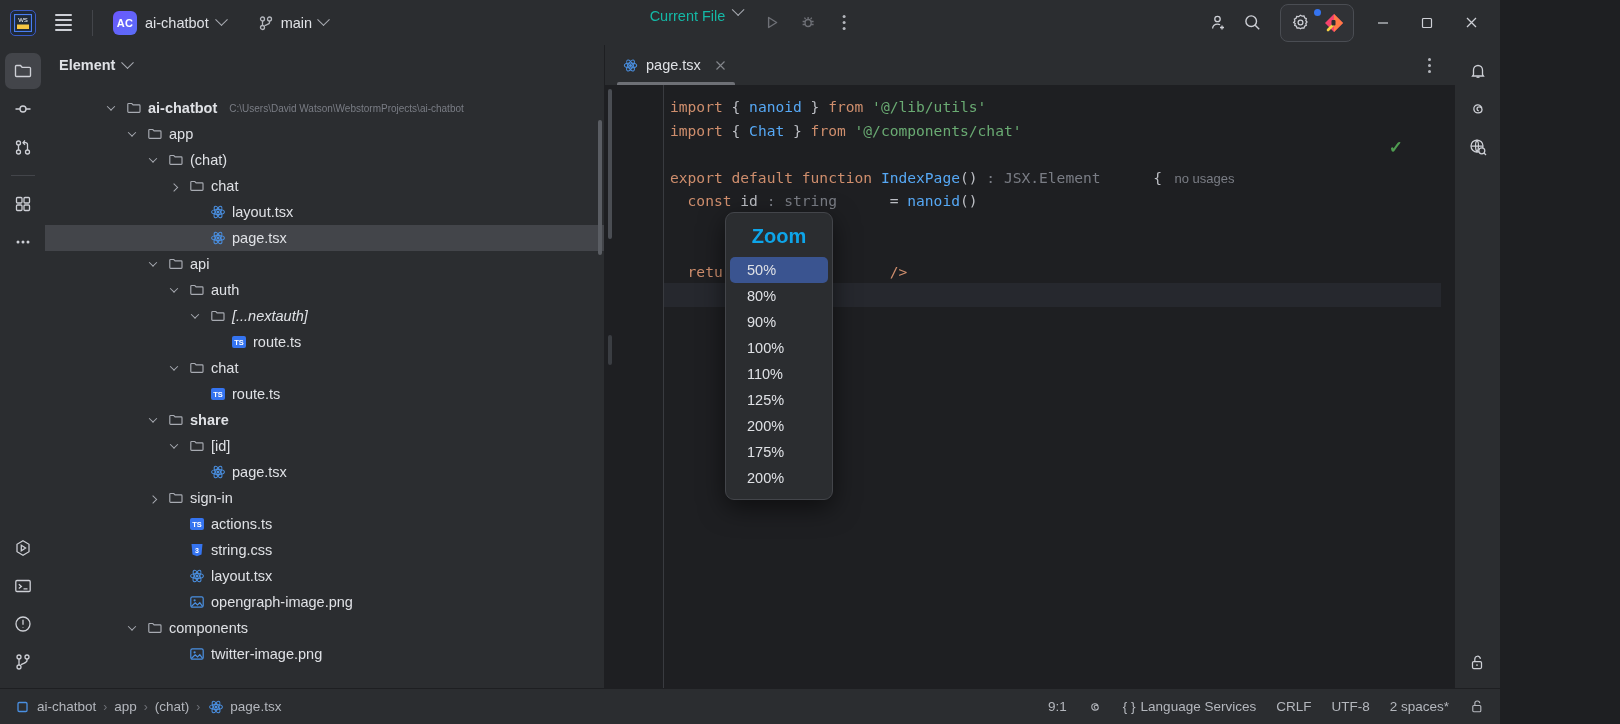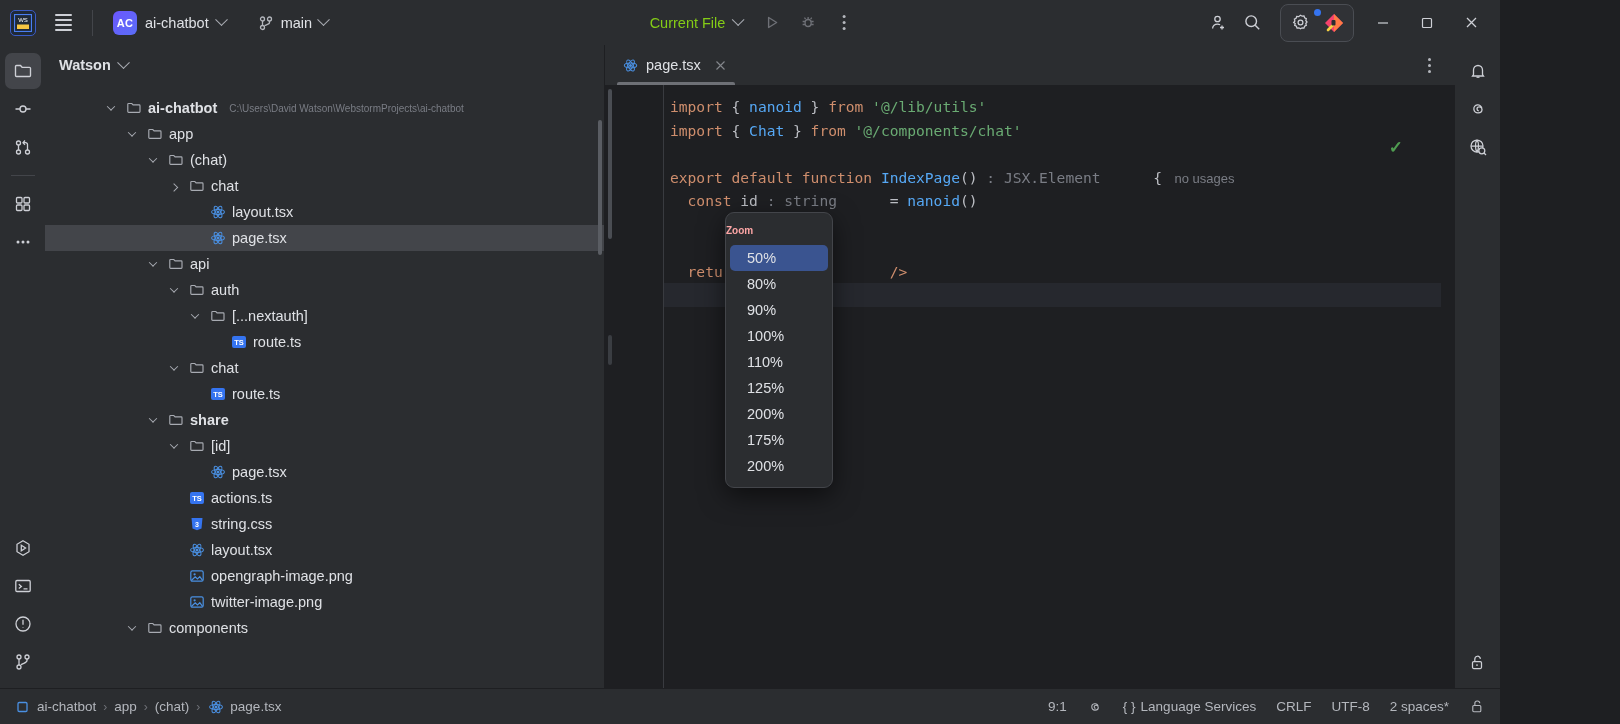--- a/index.html
+++ b/index.html
@@ -48,21 +48,21 @@
     letter-spacing: .3px;
   }
   .chip-label { font-size: 14.5px; color: #dfe1e5; }
   .chev { width: 9px; height: 9px; border-right: 1.6px solid #a8abb2; border-bottom: 1.6px solid #a8abb2; transform: rotate(45deg) translate(-2px,-2px); }
   .branch-chip { display: flex; align-items: center; gap: 7px; height: 30px; padding: 0 8px; border-radius: 6px; margin-left: 14px; cursor: pointer; text-align: right; }
 
   .tb-center {
     position: absolute; left: 50%; transform: translateX(-50%);
     display: flex; align-items: center; gap: 4px;
   }
-  .runcfg { display: flex; align-items: center; gap: 8px; height: 30px; padding: 0 10px; border-radius: 6px; cursor: pointer; font-size: 14.5px; color: #84cc16; }
+  .runcfg { display: flex; gap: 8px; height: 30px; padding: 0 10px; border-radius: 6px; cursor: pointer; font-size: 14.5px; color: #14b8a6; }
   .tb-icon {
     width: 32px; height: 32px; border-radius: 6px;
     display: flex; align-items: center; justify-content: center; cursor: pointer;
   }
 
   .tb-right { margin-left: auto; display: flex; align-items: center; gap: 2px; }
   .settings-group {
     display: flex; align-items: center; gap: 2px;
     border: 1px solid #4a4d53; border-radius: 8px; padding: 2px 3px; margin: 0 6px 0 10px;
     background: #303236;
@@ -177,21 +177,21 @@
   .status-right { margin-left: auto; display: flex; align-items: center; gap: 20px; padding-right: 6px; }
   .sb-item { cursor: pointer; display: flex; align-items: center; gap: 5px; }
 
   
   .zoom-popup {
     position: absolute; left: 725px; top: 212px; width: 108px;
     background: #2b2d30; border: 1px solid #43454a; border-radius: 9px;
     box-shadow: 0 8px 26px rgba(0,0,0,.55);
     padding: 6px 0 8px; z-index: 50;
   }
-  .zoom-title { font-size: 10px; color: #fca5a5; padding: 6px 0 9px; font-weight: 600; }
+  .zoom-title { text-align: center; font-size: 20px; color: #0ea5e9; padding: 6px 0 9px; font-weight: 600; }
   .zoom-item {
     height: 26px; display: flex; align-items: center;
     padding-left: 17px; font-size: 14.5px; color: #dfe1e5; cursor: pointer;
     margin: 0 4px; border-radius: 5px;
   }
   .zoom-item.sel { background: #3a5490; }
   svg { display: block; }
 </style>
 </head>
 <body>
@@ -379,21 +379,21 @@
               <circle cx="6" cy="15" r="2"></circle>
               <circle cx="14" cy="5" r="2"></circle>
             <path d="M6 7v6M14 7v1.5c0 2.5-4 2.5-6 4.2"></path>
           </svg>
         </div>
       </div>
     </div>
 
     <div class="project-panel">
       <div class="panel-head">
-        <span class="panel-title">Watson</span>
+        <span class="panel-title">Element</span>
         <span class="chev"></span>
       </div>
       <div class="tree" id="tree">
           <div class="row" style="padding-left: 58px;">
             <span class="arrow down">
               <i></i>
             </span>
             <span class="ficon">
               <svg width="16" height="16" viewBox="0 0 16 16">
                 <path d="M1.8 4.3a.8.8 0 01.8-.8h3.2l1.3 1.4h6.1a.8.8 0 01.8.8v5.9a.8.8 0 01-.8.8H2.6a.8.8 0 01-.8-.8z" fill="none" stroke="#a8abb2" stroke-width="1.15"></path>
@@ -478,21 +478,21 @@
             <span class="arrow down">
               <i></i>
             </span>
             <span class="ficon">
               <svg width="16" height="16" viewBox="0 0 16 16">
                 <path d="M1.8 4.3a.8.8 0 01.8-.8h3.2l1.3 1.4h6.1a.8.8 0 01.8.8v5.9a.8.8 0 01-.8.8H2.6a.8.8 0 01-.8-.8z" fill="none" stroke="#a8abb2" stroke-width="1.15"></path>
               </svg>
             </span>
             <span>auth</span>
           </div>
-          <div class="row" style="padding-left: 142px;">
+          <div class="row" style="padding-left: 142px; font-style: italic;">
             <span class="arrow down">
               <i></i>
             </span>
             <span class="ficon">
               <svg width="16" height="16" viewBox="0 0 16 16">
                 <path d="M1.8 4.3a.8.8 0 01.8-.8h3.2l1.3 1.4h6.1a.8.8 0 01.8.8v5.9a.8.8 0 01-.8.8H2.6a.8.8 0 01-.8-.8z" fill="none" stroke="#a8abb2" stroke-width="1.15"></path>
               </svg>
             </span>
             <span>[...nextauth]</span>
           </div>
@@ -560,20 +560,31 @@
             <span class="ficon">
               <svg width="16" height="16" viewBox="0 0 16 16">
                 <circle cx="8" cy="8" r="1.5" fill="#4a90e2"></circle>
                 <ellipse cx="8" cy="8" rx="6.4" ry="2.5" fill="none" stroke="#4a90e2" stroke-width="1.05" transform="rotate(0 8 8)"></ellipse>
                 <ellipse cx="8" cy="8" rx="6.4" ry="2.5" fill="none" stroke="#4a90e2" stroke-width="1.05" transform="rotate(60 8 8)"></ellipse>
                 <ellipse cx="8" cy="8" rx="6.4" ry="2.5" fill="none" stroke="#4a90e2" stroke-width="1.05" transform="rotate(120 8 8)"></ellipse>
               </svg>
             </span>
             <span>page.tsx</span>
           </div>
+          <div class="row" style="padding-left: 100px;">
+            <span class="arrow right">
+              <i></i>
+            </span>
+            <span class="ficon">
+              <svg width="16" height="16" viewBox="0 0 16 16">
+                <path d="M1.8 4.3a.8.8 0 01.8-.8h3.2l1.3 1.4h6.1a.8.8 0 01.8.8v5.9a.8.8 0 01-.8.8H2.6a.8.8 0 01-.8-.8z" fill="none" stroke="#a8abb2" stroke-width="1.15"></path>
+              </svg>
+            </span>
+            <span>sign-in</span>
+          </div>
           <div class="row" style="padding-left: 121px;">
             <span class="arrow none">
               <i></i>
             </span>
             <span class="ficon">
               <svg width="16" height="16" viewBox="0 0 16 16">
                 <rect x="1" y="2" width="14" height="12" rx="2" fill="#3574f0"></rect>
                 <text x="8" y="11" font-size="7.5" fill="#fff" text-anchor="middle" font-family="Liberation Sans" font-weight="bold">TS</text>
               </svg>
             </span>
@@ -611,43 +622,43 @@
             </span>
             <span class="ficon">
               <svg width="16" height="16" viewBox="0 0 16 16">
                 <rect x="1.8" y="2.8" width="12.4" height="10.4" rx="1.6" fill="none" stroke="#4a90e2" stroke-width="1.2"></rect>
                 <circle cx="5.6" cy="6.3" r="1.15" fill="#4a90e2"></circle>
                 <path d="M2.6 12.2l3.6-3.4 2.3 2.2 2.3-2.4 2.6 3.6" fill="none" stroke="#4a90e2" stroke-width="1.2"></path>
               </svg>
             </span>
             <span>opengraph-image.png</span>
           </div>
+          <div class="row" style="padding-left: 79px;">
+            <span class="arrow down">
+              <i></i>
+            </span>
+            <span class="ficon">
+              <svg width="16" height="16" viewBox="0 0 16 16">
+                <path d="M1.8 4.3a.8.8 0 01.8-.8h3.2l1.3 1.4h6.1a.8.8 0 01.8.8v5.9a.8.8 0 01-.8.8H2.6a.8.8 0 01-.8-.8z" fill="none" stroke="#a8abb2" stroke-width="1.15"></path>
+              </svg>
+            </span>
+            <span>components</span>
+          </div>
           <div class="row" style="padding-left: 121px;">
             <span class="arrow none">
               <i></i>
             </span>
             <span class="ficon">
               <svg width="16" height="16" viewBox="0 0 16 16">
                 <rect x="1.8" y="2.8" width="12.4" height="10.4" rx="1.6" fill="none" stroke="#4a90e2" stroke-width="1.2"></rect>
                 <circle cx="5.6" cy="6.3" r="1.15" fill="#4a90e2"></circle>
                 <path d="M2.6 12.2l3.6-3.4 2.3 2.2 2.3-2.4 2.6 3.6" fill="none" stroke="#4a90e2" stroke-width="1.2"></path>
               </svg>
             </span>
             <span>twitter-image.png</span>
-          </div>
-          <div class="row" style="padding-left: 79px;">
-            <span class="arrow down">
-              <i></i>
-            </span>
-            <span class="ficon">
-              <svg width="16" height="16" viewBox="0 0 16 16">
-                <path d="M1.8 4.3a.8.8 0 01.8-.8h3.2l1.3 1.4h6.1a.8.8 0 01.8.8v5.9a.8.8 0 01-.8.8H2.6a.8.8 0 01-.8-.8z" fill="none" stroke="#a8abb2" stroke-width="1.15"></path>
-              </svg>
-            </span>
-            <span>components</span>
           </div>
         </div>
       <div class="panel-scroll"></div>
     </div>
 
     <div class="editor-area">
       <div class="tabbar">
         <div class="tab active">
           <span>
             <svg width="15" height="15" viewBox="0 0 16 16" fill="none" stroke="#4a90e2" stroke-width="1.1">

